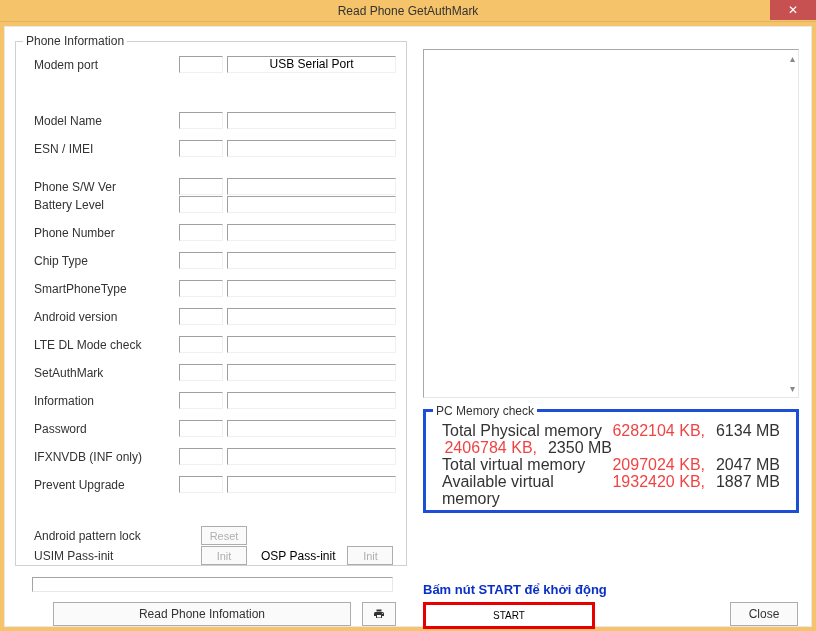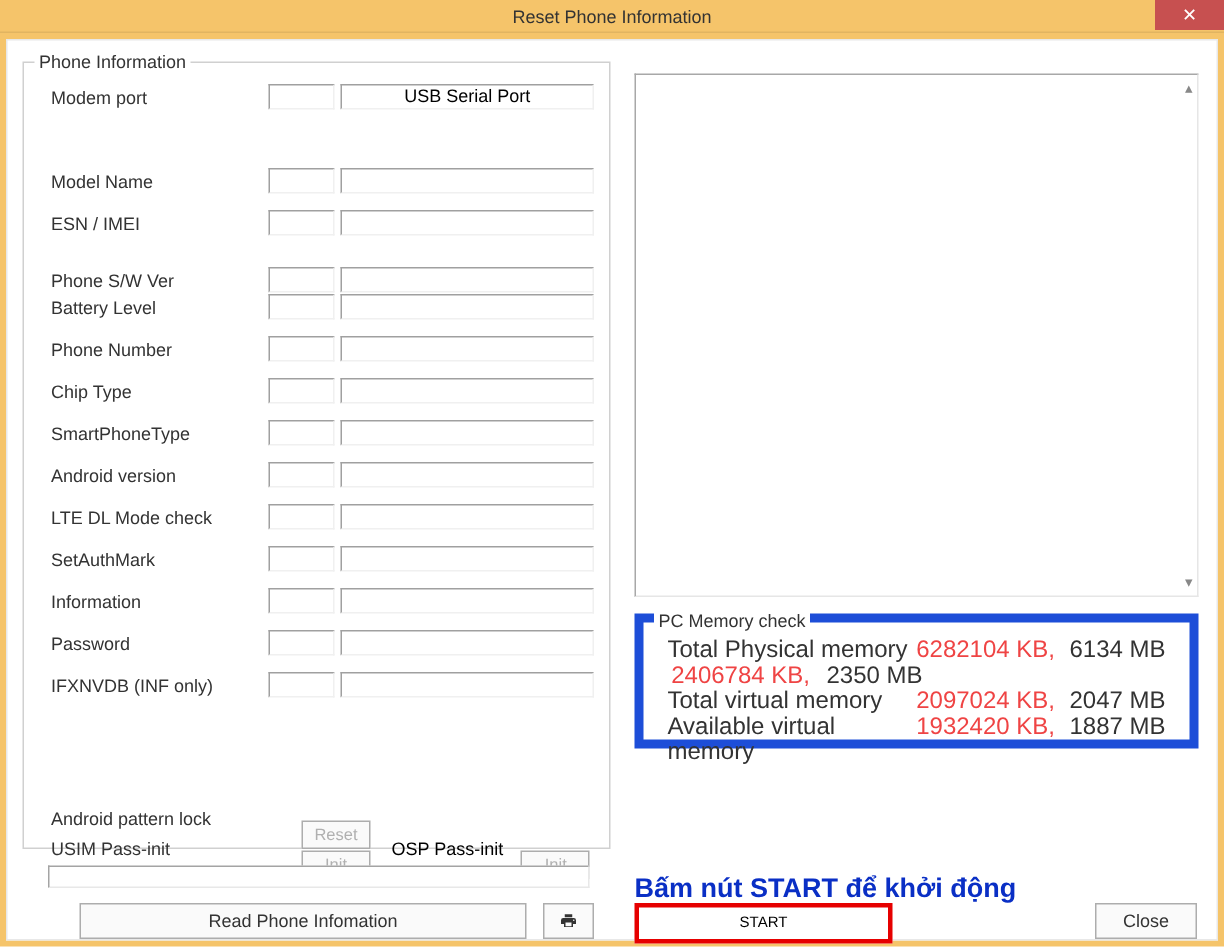--- a/index.html
+++ b/index.html
@@ -84,21 +84,21 @@
     background: #fafafa;
     color: #333;
     font-size: 12px;
     height: 22px;
     padding: 0 10px;
     display: inline-flex;
     align-items: center;
     justify-content: center;
     cursor: default;
   }
-  .btn.disabled { color: #b0b0b0; margin-top: 21px; }
+  .btn.disabled { color: #b0b0b0; }
   .btn.small { height: 19px; padding: 0 6px; min-width: 46px; font-size: 11px; }
   .read-btn {
     position: absolute;
     left: 48px; top: 575px;
     width: 298px; height: 24px;
   }
   .printer-btn {
     position: absolute;
     left: 357px; top: 575px;
     width: 34px; height: 24px;
@@ -129,38 +129,38 @@
     position: absolute;
     right: 3px;
     color: #888;
     font-size: 10px;
   }
   .log-area .scroll-up { top: 3px; }
   .log-area .scroll-dn { bottom: 3px; }
   .mem-box {
     position: absolute;
     left: 418px; top: 382px;
-    width: 376px; height: 90px;
-    border: 6px solid #1d4ed8;
+    width: 376px; height: 104px;
+    border: 3px solid #1d4ed8;
     padding-top: 10px;
   }
   .mem-row {
     display: flex;
     padding: 0 16px;
     line-height: 17px;
     font-size: 16px;
   }
   .mem-row .mlabel { width: 168px; color: #333; }
   .mem-row .mkb { width: 95px; text-align: right; color: #ef4444; white-space: nowrap;}
   .mem-row .mmb { width: 75px; text-align: right; color: #333; white-space: nowrap;}
   .hint {
     position: absolute;
     left: 418px; top: 555px;
     color: #0a2fc5;
-    font-size: 18px;
+    font-size: 13px;
     font-weight: 700;
   }
   .start-btn {
     position: absolute;
     left: 418px; top: 575px;
     width: 172px; height: 27px;
     border: 3px solid #e60000;
     background: #fff;
     display: flex; align-items: center; justify-content: center;
     font-size: 10px;
@@ -170,21 +170,21 @@
   .close-btn {
     position: absolute;
     left: 725px; top: 575px;
     width: 68px; height: 24px;
   }
 </style>
 </head>
 <body>
 
 <div class="titlebar">
-  <span class="titlebar-text">Reset Phone Information</span>
+  <span class="titlebar-text">Read Phone GetAuthMark</span>
   <div class="close-x">✕</div>
 </div>
 
 <div class="window-body">
 
   <div class="phone-info">
     <div class="legend">Phone Information</div>
 
     <div class="row" style="top:14px">
       <span class="lbl">Modem port</span>
@@ -259,20 +259,26 @@
       <span class="sunken long"></span>
     </div>
     <div class="row" style="top:378px">
       <span class="lbl">Password</span>
       <span class="sunken short"></span>
         <span style="width:4px"></span>
       <span class="sunken long"></span>
     </div>
     <div class="row" style="top:406px">
       <span class="lbl">IFXNVDB (INF only)</span>
+      <span class="sunken short"></span>
+        <span style="width:4px"></span>
+      <span class="sunken long"></span>
+    </div>
+    <div class="row" style="top:434px">
+      <span class="lbl">Prevent Upgrade</span>
       <span class="sunken short"></span>
         <span style="width:4px"></span>
       <span class="sunken long"></span>
     </div>
 
     <div class="row" style="top:484px">
       <span class="lbl">Android pattern lock</span>
       <span style="width:22px"></span>
       <span class="btn small disabled">Reset</span>
     </div>

